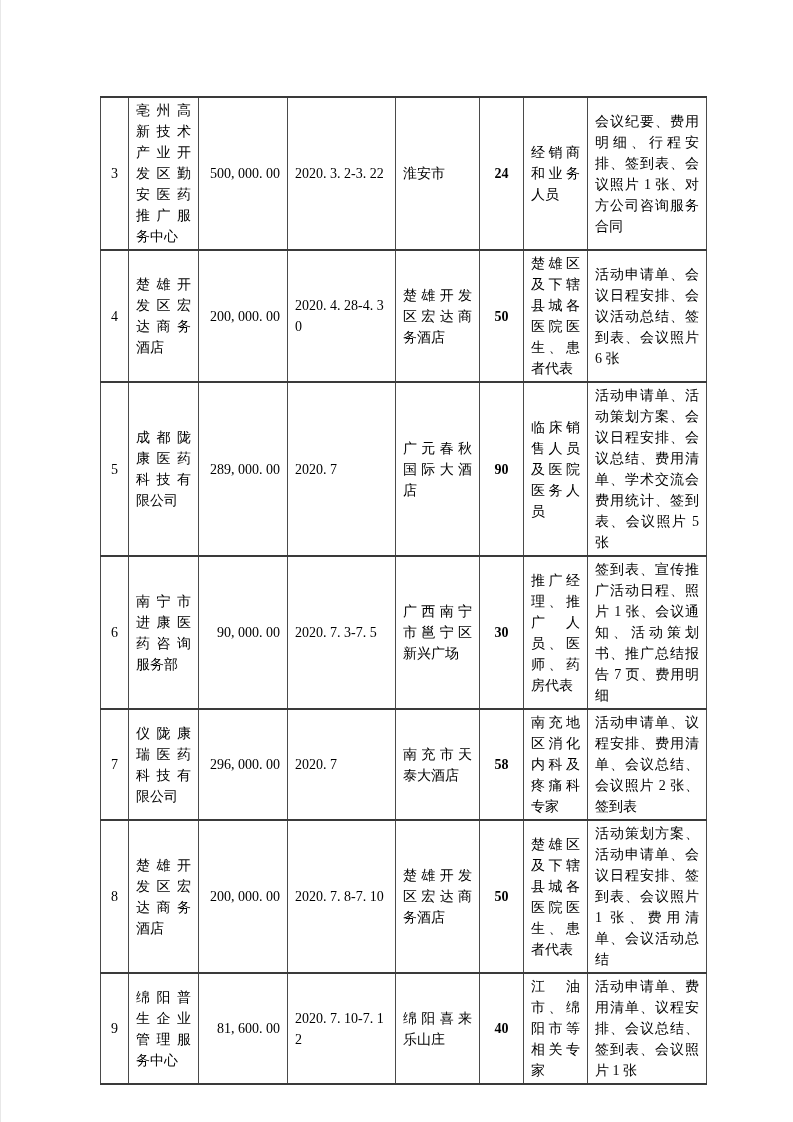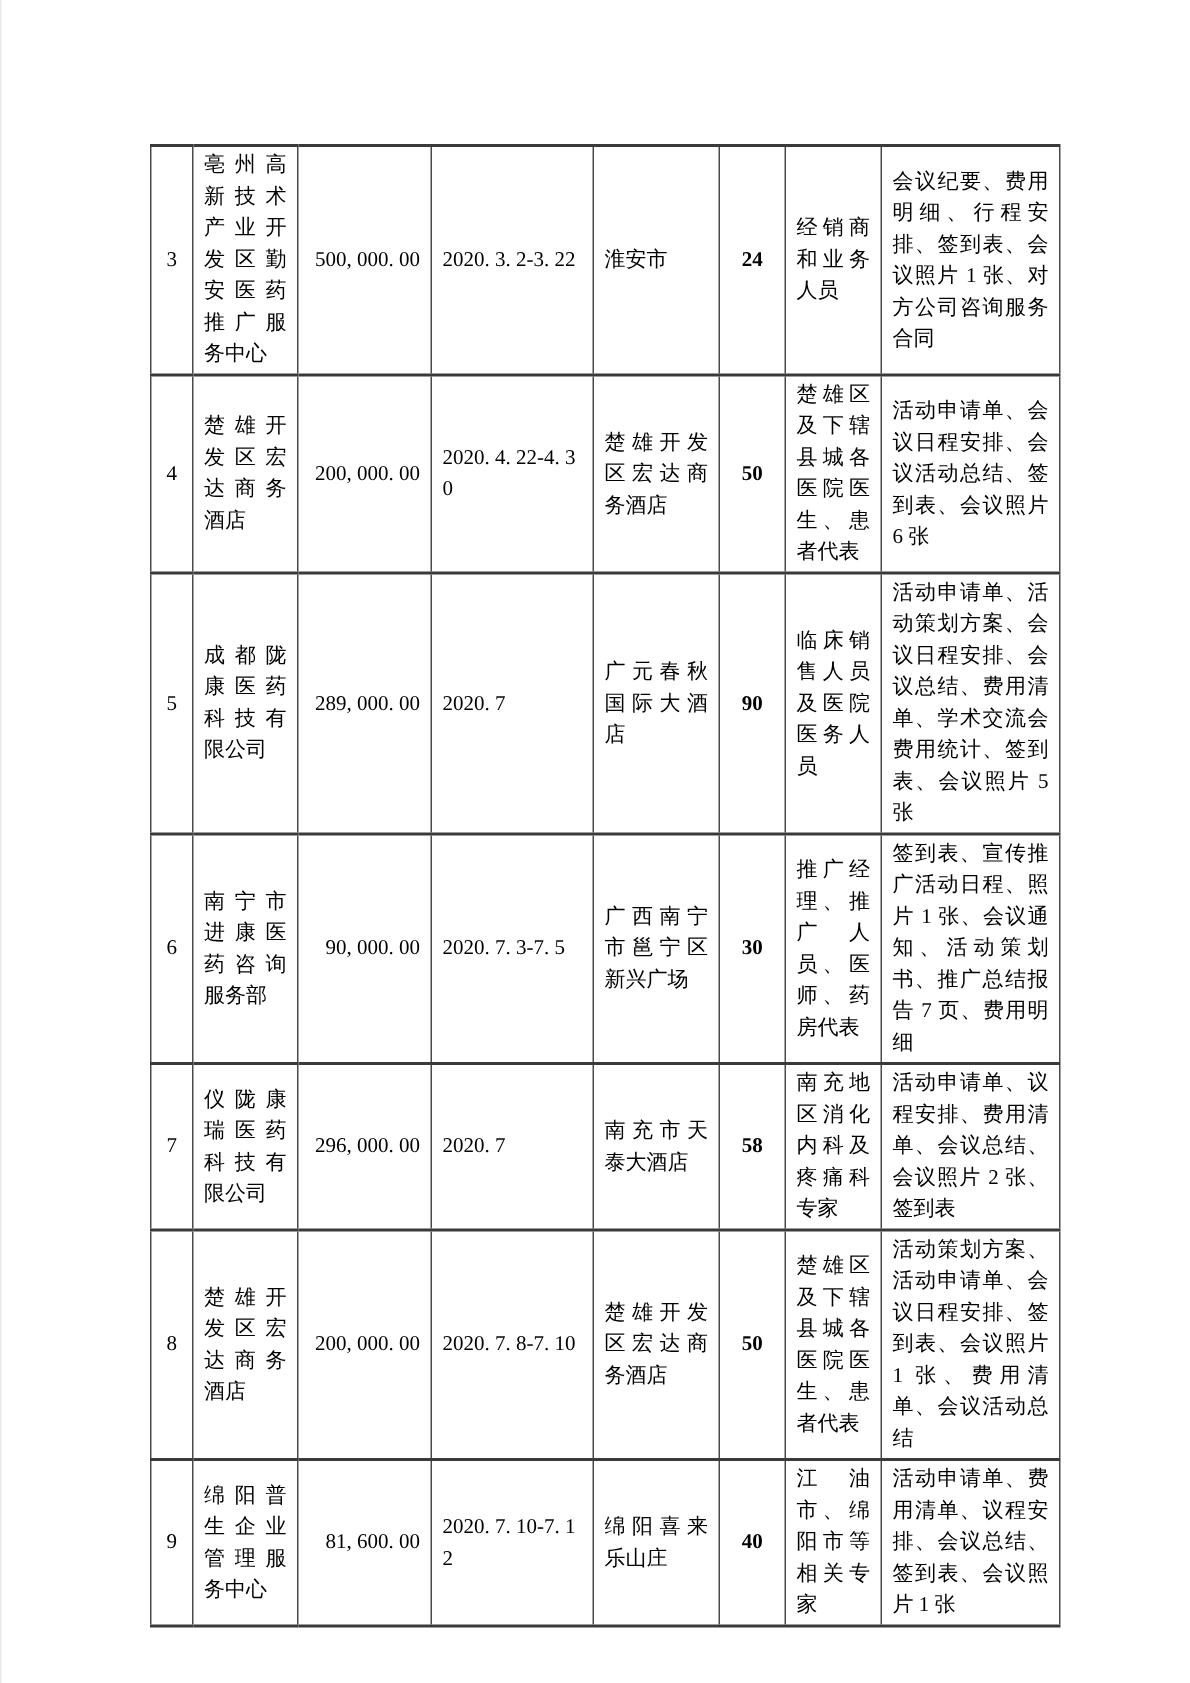--- a/index.html
+++ b/index.html
@@ -77,21 +77,21 @@
           <td class="col-date">2020. 3. 2-3. 22</td>
           <td class="col-location">淮安市</td>
           <td class="col-count">24</td>
           <td class="col-audience">经销商和业务人员</td>
           <td class="col-materials">会议纪要、费用明细、行程安排、签到表、会议照片 1 张、对方公司咨询服务合同</td>
         </tr>
         <tr style="height: 122px;">
           <td class="col-no">4</td>
           <td class="col-company">楚雄开发区宏达商务酒店</td>
           <td class="col-amount">200, 000. 00</td>
-          <td class="col-date">2020. 4. 22-4. 30</td>
+          <td class="col-date">2020. 4. 28-4. 30</td>
           <td class="col-location">楚雄开发区宏达商务酒店</td>
           <td class="col-count">50</td>
           <td class="col-audience">楚雄区及下辖县城各医院医生、患者代表</td>
           <td class="col-materials">活动申请单、会议日程安排、会议活动总结、签到表、会议照片 6 张</td>
         </tr>
         <tr style="height: 145px;">
           <td class="col-no">5</td>
           <td class="col-company">成都陇康医药科技有限公司</td>
           <td class="col-amount">289, 000. 00</td>
           <td class="col-date">2020. 7</td>

